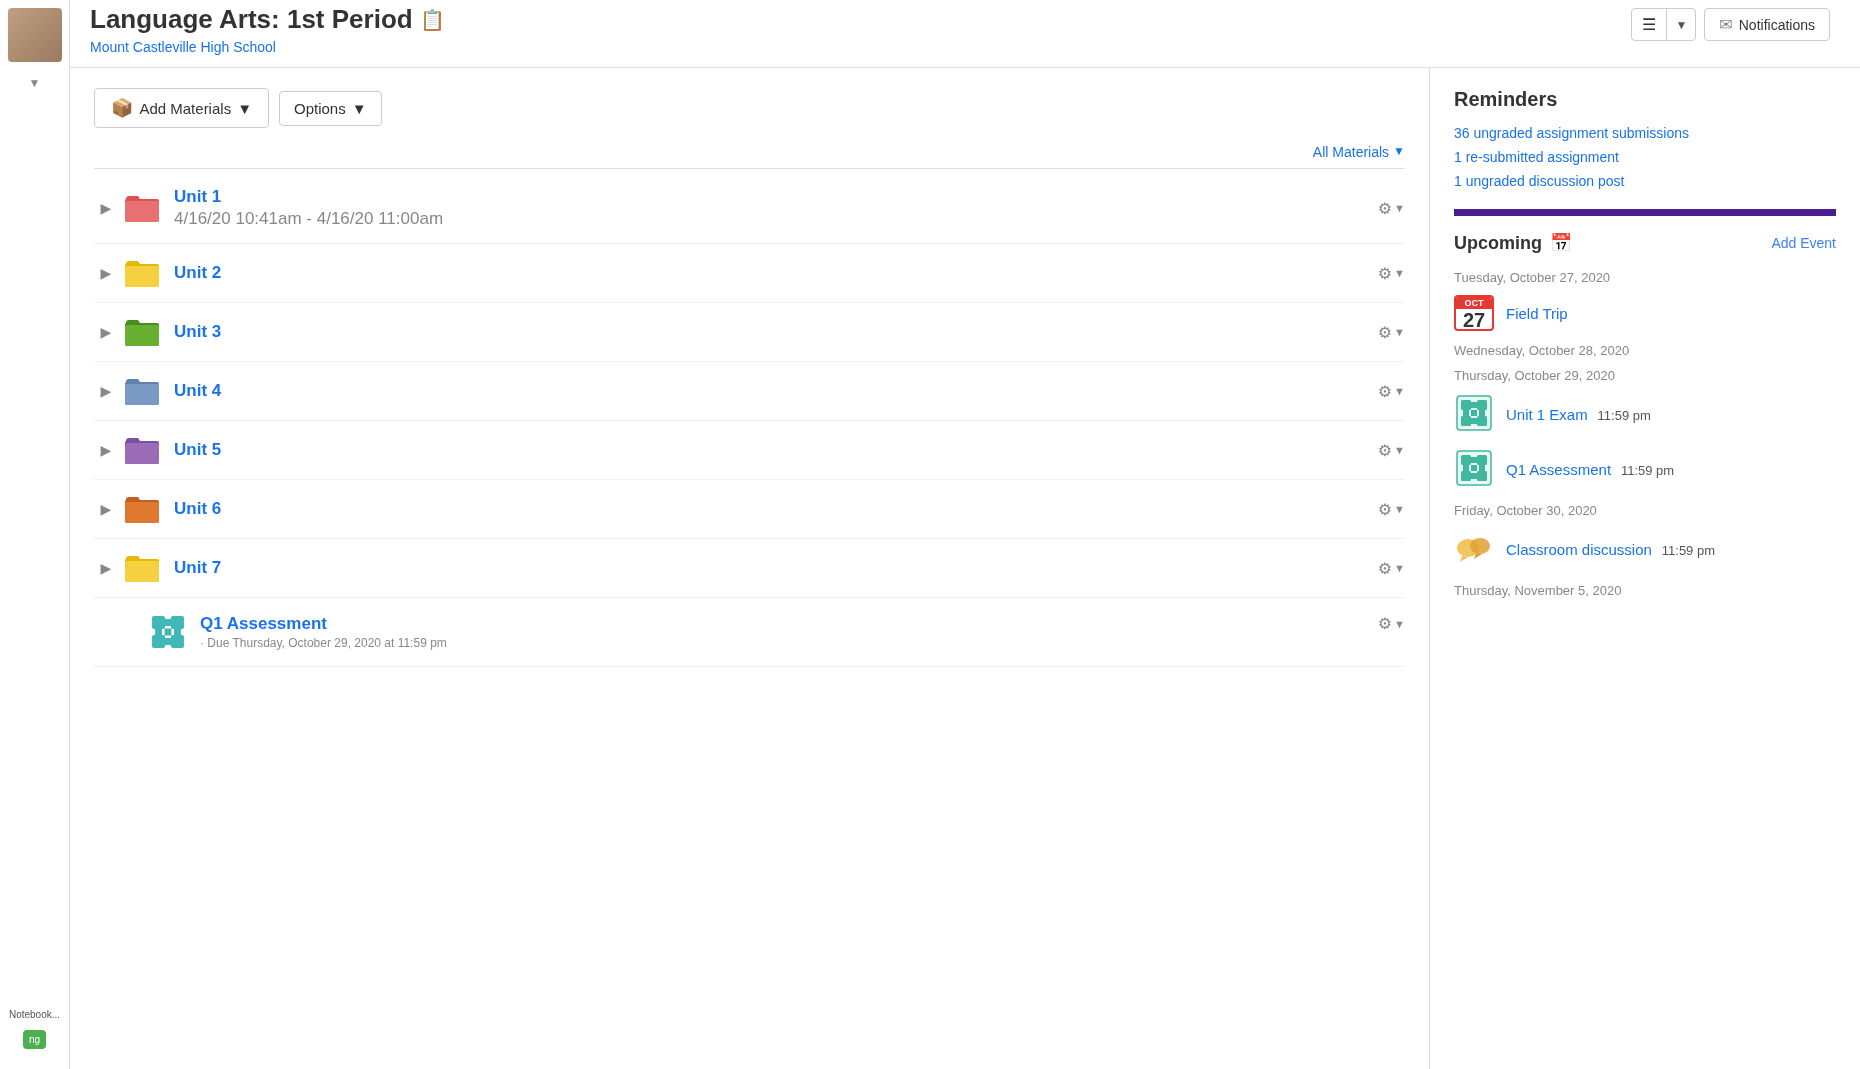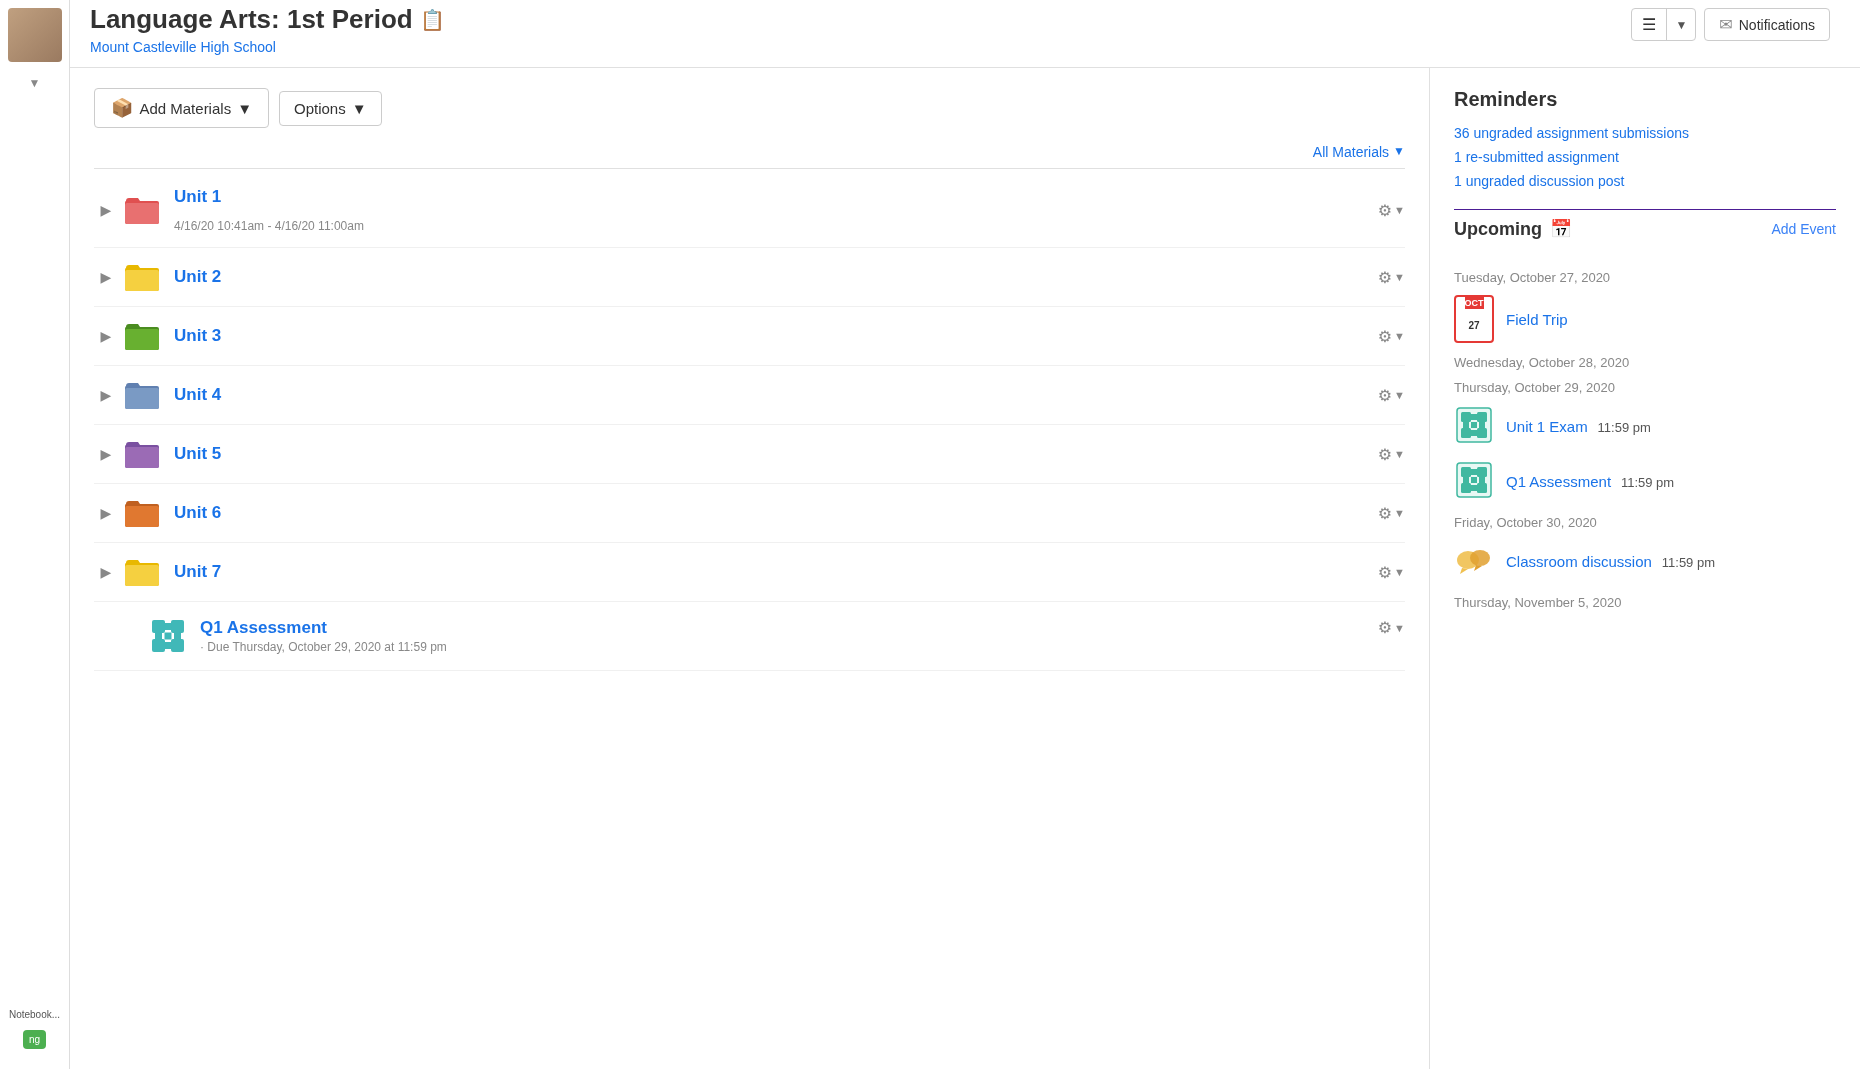--- a/index.html
+++ b/index.html
@@ -254,23 +254,23 @@
 
     .unit-info {
       flex: 1;
     }
     .unit-name {
       font-size: 17px;
       font-weight: 600;
       color: #1a73e8;
     }
     .unit-date {
-      font-size: 12px;
+      font-size: 17px;
       color: #888;
-      margin-top: 12px;
+      margin-top: 2px;
     }
     .unit-gear {
       display: flex;
       align-items: center;
       gap: 2px;
       color: #888;
       cursor: pointer;
       font-size: 16px;
     }
     .unit-gear .gear-arrow {
@@ -328,23 +328,23 @@
       margin-bottom: 8px;
       cursor: pointer;
       text-decoration: none;
     }
 
     .upcoming-header {
       display: flex;
       align-items: center;
       justify-content: space-between;
       margin-top: 20px;
-      margin-bottom: 30px;
-      border-top: 1px solid #4c1d95;
-      padding-top: 8px;
+      margin-bottom: 16px;
+      border-top: 7px solid #4c1d95;
+      padding-top: 16px;
     }
     .upcoming-title {
       font-size: 18px;
       font-weight: bold;
       color: #333;
       display: flex;
       align-items: center;
       gap: 8px;
     }
     .add-event-link {
@@ -367,37 +367,36 @@
       cursor: pointer;
     }
     .calendar-event-icon {
       background: #fff;
       border: 2px solid #e53935;
       border-radius: 4px;
       overflow: hidden;
       display: flex;
       flex-direction: column;
       width: 40px;
-      height: 48px;
-      align-items: center;
+      height: 36px;
     }
     .cal-icon-top {
       background: #e53935;
       color: #fff;
       font-size: 9px;
       text-align: center;
       padding: 1px 0;
       font-weight: bold;
     }
     .cal-icon-num {
       flex: 1;
       display: flex;
       align-items: center;
       justify-content: center;
-      font-size: 10px;
+      font-size: 20px;
       font-weight: bold;
       color: #333;
     }
     .event-name {
       color: #1a73e8;
       font-size: 15px;
       font-weight: 500;
     }
     .event-time {
       color: #555;

